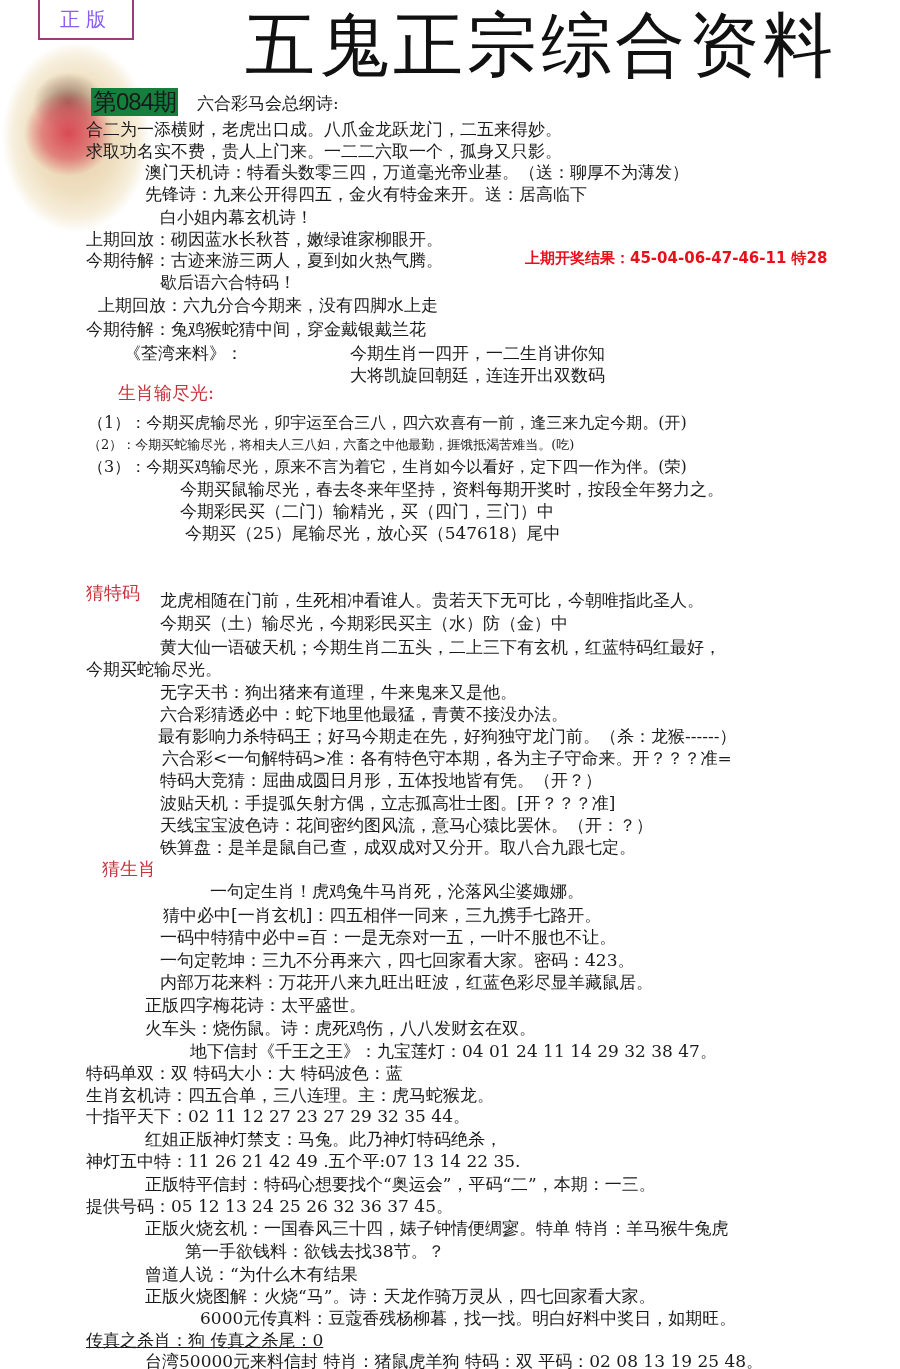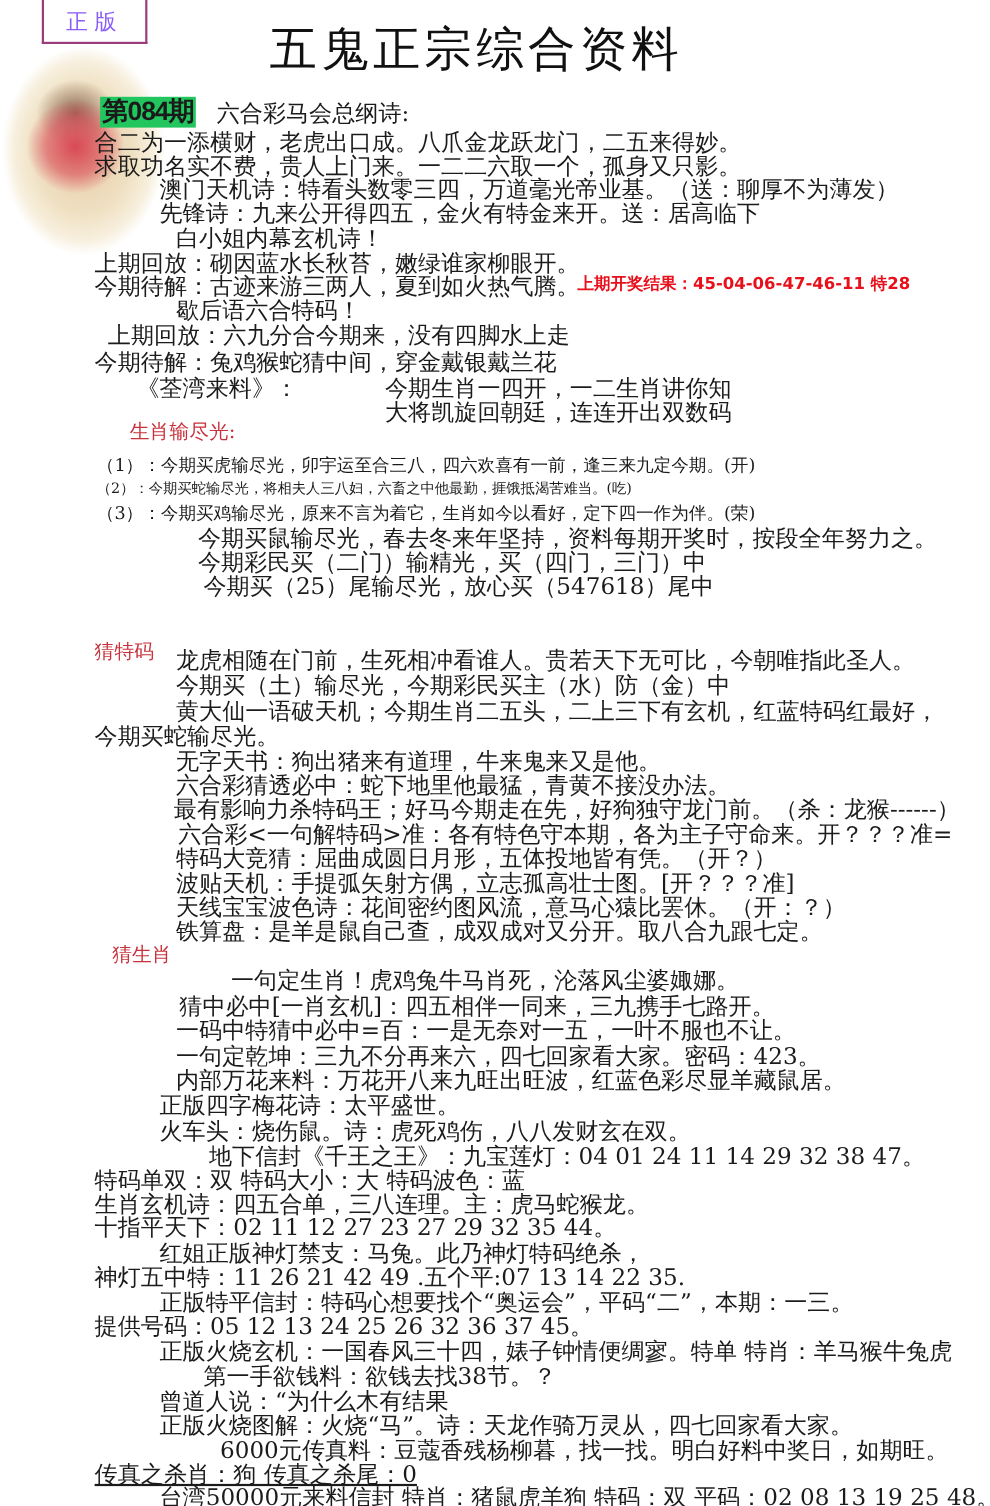--- a/index.html
+++ b/index.html
@@ -18,32 +18,32 @@
   .avatar {
     position: absolute; left: 2px; top: 42px; width: 148px; height: 190px;
     border-radius: 50%;
     background:
       radial-gradient(ellipse 40% 30% at 45% 48%, #d94a56 0%, rgba(217,74,86,0.6) 45%, rgba(217,74,86,0) 75%),
       radial-gradient(ellipse 30% 20% at 45% 32%, #8c6a58 0%, rgba(140,106,88,0) 80%),
       radial-gradient(ellipse 50% 50% at 50% 50%, #e7c9a4 0%, #efe0c2 60%, #f7efdd 85%, #ffffff 100%);
   }
   .title {
     position: absolute; left: 245px; top: 10px;
-    font-size: 43px; letter-spacing: 4px; color: #111;
+    font-size: 70px; letter-spacing: 4px; color: #111;
     font-family: "DejaVu Serif", serif; line-height: 70px;
   }
   .issue {
     position: absolute; left: 91px; top: 88px; height: 28px;
-    background: #22c55e; padding: 0 2px;
+    background: #15803d; padding: 0 2px;
     font-family: "Liberation Sans", "DejaVu Sans", sans-serif;
-    font-size: 24px; font-weight: bold; letter-spacing: -1px; line-height: 28px;
+    font-size: 24px; font-weight: normal; letter-spacing: -1px; line-height: 28px;
   }
   .line {
     position: absolute; white-space: nowrap;
-    font-size: 21px; line-height: 22px; color: #1b1b1b;
+    font-size: 17px; line-height: 22px; color: #1b1b1b;
   }
   .head-red {
     position: absolute; white-space: nowrap; color: #c8323c;
     font-size: 18px; line-height: 22px;
   }
   .result {
     position: absolute; left: 525px; top: 248px; white-space: nowrap;
     color: #e8101a; font-weight: bold; font-size: 15px;
     font-family: "DejaVu Sans", sans-serif; line-height: 20px;
   }

